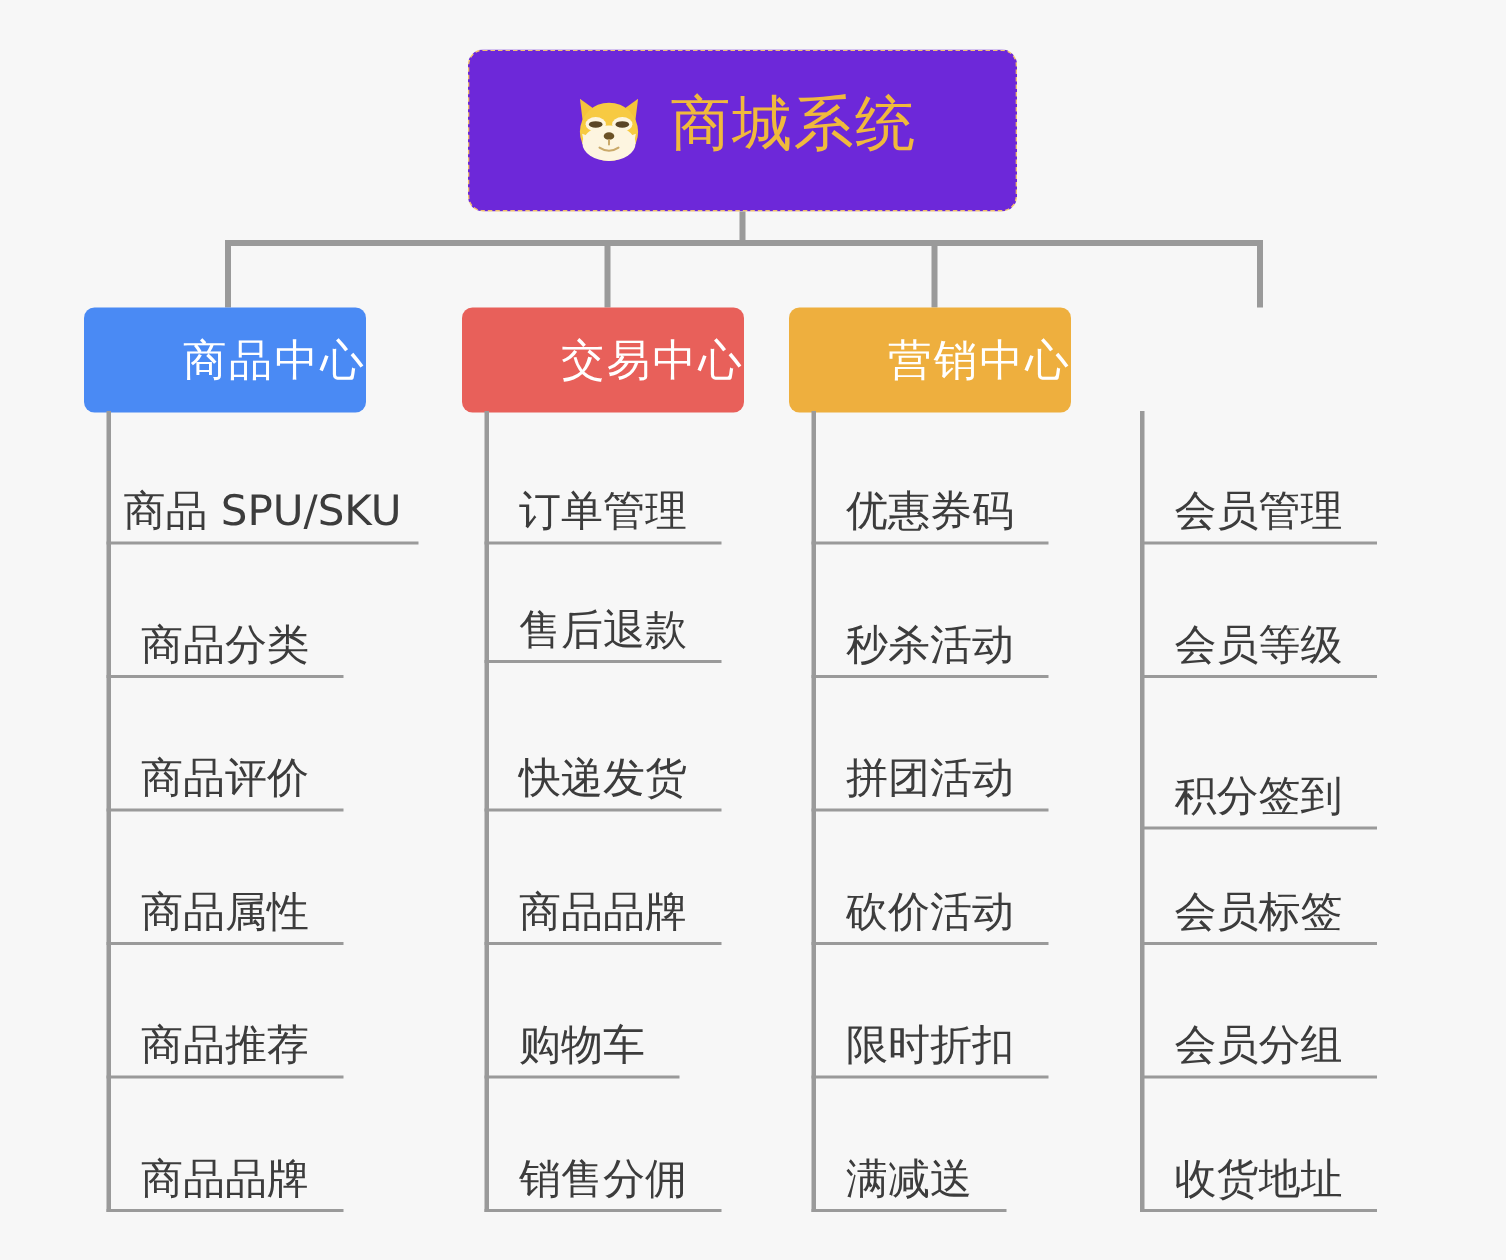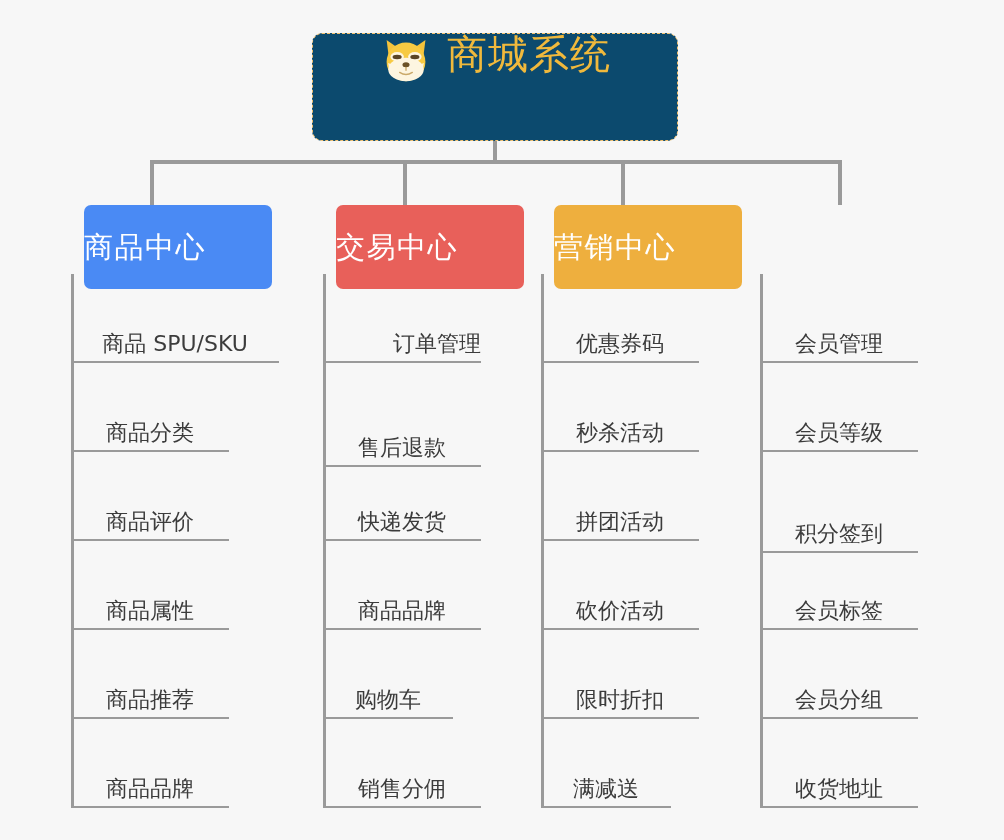--- a/index.html
+++ b/index.html
@@ -23,26 +23,28 @@
   }
 
   
   .root-node {
     position: absolute;
     left: 312px;
     top: 33px;
     width: 366px;
     height: 108px;
     box-sizing: border-box;
-    background: #0c4a6e;
+    background: #6d28d9;
     border: 1.5px dashed #f0c070;
     border-radius: 10px;
     display: flex;
+    align-items: center;
     justify-content: center;
     gap: 14px;
+    font-family: Liberation Mono, monospace;
   }
   .root-icon {
     width: 54px;
     height: 54px;
     flex: 0 0 auto;
     display: block;
   }
   .root-title {
     font-size: 40px;
     line-height: 1;
@@ -56,27 +58,26 @@
   .conn {
     position: absolute;
     background: #9a9a9a;
   }
   .conn-v { width: 4px; }
   .conn-h { height: 4px; }
 
   
   .branch-header {
     position: absolute;
-    height: 84px;
+    height: 70px;
     border-radius: 7px;
     display: flex;
     align-items: center;
-    justify-content: flex-start;
+    justify-content: flex-end;
     box-sizing: border-box;
-    margin-left: 28px;
   }
   .branch-header-label {
     font-size: 29px;
     line-height: 1;
     color: #ffffff;
     letter-spacing: 1.5px;
     white-space: nowrap;
     font-weight: 400;
   }
 
@@ -96,21 +97,21 @@
     position: absolute;
     left: 0;
     height: 89px;
     box-sizing: border-box;
     border-bottom: 2px solid #9a9a9a;
     display: flex;
     align-items: flex-end;
     justify-content: center;
   }
   .leaf-label {
-    font-size: 22px;
+    font-size: 28px;
     line-height: 1.18;
     color: #3c3c3c;
     white-space: nowrap;
     padding-bottom: 4px;
     font-weight: 400;
   }
 </style>
 </head>
 <body style="background: rgb(247, 247, 247);">
 
@@ -177,24 +178,24 @@
     <div class="leaf" style="top: 356px; width: 158px; border-bottom-color: rgb(154, 154, 154);">
         <span class="leaf-label">商品推荐</span>
       </div>
     <div class="leaf" style="top: 445px; width: 158px; border-bottom-color: rgb(154, 154, 154);">
         <span class="leaf-label">商品品牌</span>
       </div>
   </div>
 
   <div class="branch-col" style="left:323px; width:160px;">
     <div class="branch-spine" style="height: 534px; background: rgb(154, 154, 154);"></div>
-    <div class="leaf" style="top: 0px; width: 158px; border-bottom-color: rgb(154, 154, 154); justify-content: flex-end;">
+    <div class="leaf" style="top: 0px; width: 158px; border-bottom-color: rgb(154, 154, 154);">
         <span class="leaf-label">订单管理</span>
       </div>
-    <div class="leaf" style="top: 104px; width: 158px; border-bottom-color: rgb(154, 154, 154);">
+    <div class="leaf" style="top: 79px; width: 158px; border-bottom-color: rgb(154, 154, 154);">
         <span class="leaf-label">售后退款</span>
       </div>
     <div class="leaf" style="top: 178px; width: 158px; border-bottom-color: rgb(154, 154, 154);">
         <span class="leaf-label">快递发货</span>
       </div>
     <div class="leaf" style="top: 267px; width: 158px; border-bottom-color: rgb(154, 154, 154);">
         <span class="leaf-label">商品品牌</span>
       </div>
     <div class="leaf" style="top: 356px; width: 130px; border-bottom-color: rgb(154, 154, 154);">
         <span class="leaf-label">购物车</span>

